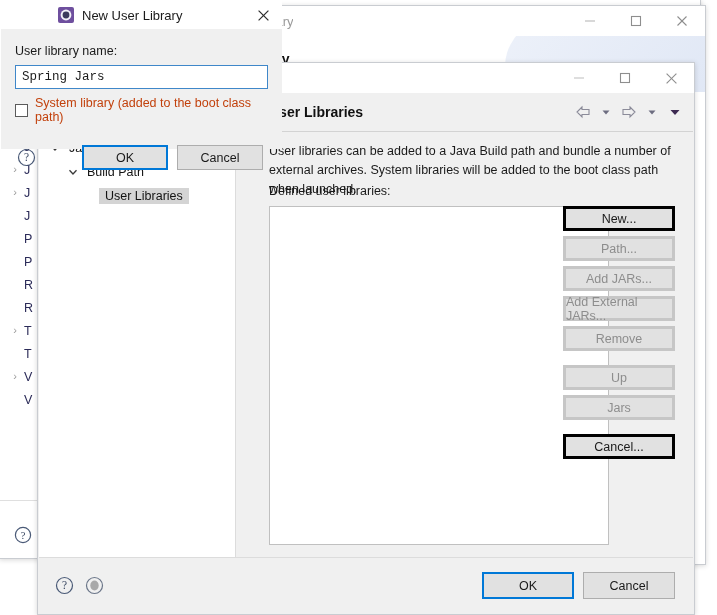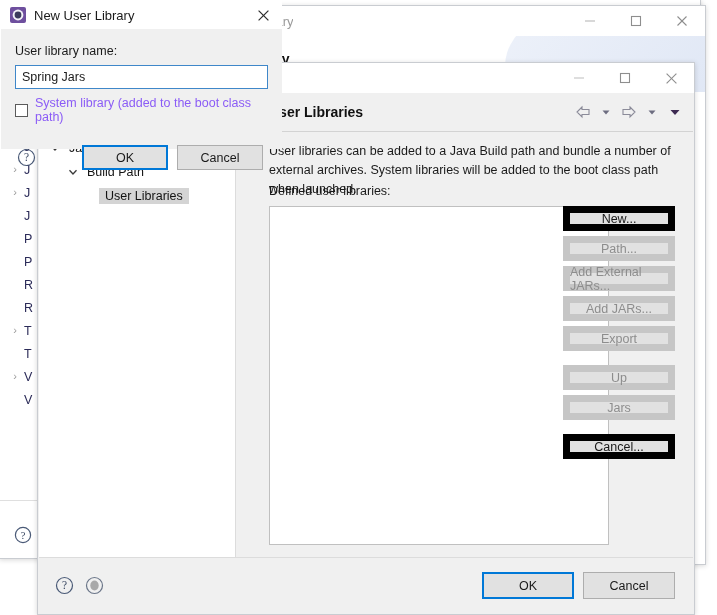--- a/index.html
+++ b/index.html
@@ -142,21 +142,21 @@
   }
   .lib-list {
     position:absolute; left: 33px; top: 112px; width: 340px; bottom: 12px;
     background:#fff; border:1px solid #c0c0c0;
   }
   .btncol {
     position:absolute; right: 18px; top: 112px; width: 112px;
   }
   .btn {
     width: 112px; height: 25px; margin-bottom: 5px;
-    background:#e1e1e1; border:7px solid #000000;
+    background:#e1e1e1; border:3px solid #000000;
     font-size:12.5px; color:#1a1a1a;
     display:flex; align-items:center; justify-content:center;
     font-family:"Liberation Sans", sans-serif;
   }
   .btn.disabled { color:#8d8d8d; background:#e1e1e1; border-color:#c6c6c6; }
   .btn.gap { margin-top: 14px; }
 
   .pf-footer {
     position:absolute; left:1px; right:1px; bottom:1px; height: 56px;
     background:#f0f0f0; border-top:1px solid #dcdcdc;
@@ -173,38 +173,38 @@
   #pfOk { right: 119px; }
   #pfCancel { right: 18px; }
 
   
   #newlibwin {
     left: 223px; top: 209px; width: 283px; height: 198px;
     background:#f0f0f0; border:1px solid #0078d7;
     box-shadow: 0 2px 8px rgba(0,0,0,0.22);
   }
   .nl-title {
-    height: 28px; background:#ffffff; display:flex; align-items:center; position:relative;
+    height: 28px; background:#ffffff; display:flex; align-items:center; position:relative;padding-left:48px;
   }
   .nl-title .ti { width:16px;height:16px;margin-left:9px;margin-right:8px; }
   .nl-title .tt { font-size:13px; color:#1a1a1a; }
   .nl-close {
     position:absolute; right:0; top:0; width: 38px; height: 28px;
     display:flex;align-items:center;justify-content:center; color:#2b2b2b;
   }
   .nl-body { position:relative; height: 120px; background:#f0f0f0; }
   .nl-lab { position:absolute; left: 14px; top: 15px; font-size:12.5px; color:#1a1a1a;}
   .nl-input {
     position:absolute; left: 14px; top: 36px; width: 253px; height: 24px;
     background:#fff; border:1px solid #3f87c9;
-    font-size:12.5px; color:#1a1a1a; padding: 3px 6px; line-height:17px;
+    font-size:12.5px; color:#1a1a1a; padding: 3px 6px; line-height:17px;font-family:Liberation Mono, monospace;
   }
   .nl-check {
     position:absolute; left: 14px; top: 67px; display:flex; align-items:center;
-    font-size:12.5px; color:#8b5cf6;
+    font-size:12.5px; color:#c2410c;
   }
   .nl-check .box {
     width: 13px; height: 13px; border:1px solid #5a5a5a; background:#fff;
     margin-right: 7px; flex:0 0 13px;
   }
   .nl-help { position:absolute; left: 16px; top: 119px; }
   .nl-btn {
     position:absolute; top: 116px; height: 25px; width: 86px;
     background:#e1e1e1; border:1px solid #adadad;
     display:flex;align-items:center;justify-content:center;
@@ -451,23 +451,23 @@
           </div>
         </div>
 
         <div class="desc">User libraries can be added to a Java Build path and bundle a number of external archives. System libraries will be added to the boot class path when launched.</div>
         <div class="defined-label">Defined user libraries:</div>
         <div class="lib-list"></div>
 
         <div class="btncol" id="prefBtnCol">
             <div class="btn">New...</div>
             <div class="btn disabled">Path...</div>
+            <div class="btn disabled">Add JARs...</div>
             <div class="btn disabled">Add External JARs...</div>
-            <div class="btn disabled">Add JARs...</div>
-            <div class="btn disabled">Export</div>
+            <div class="btn disabled">Remove</div>
             <div class="btn disabled gap">Up</div>
             <div class="btn disabled">Jars</div>
             <div class="btn gap">Cancel...</div>
           </div>
       </div>
 
       <div class="pf-footer">
         <span class="help">
           <svg class="icon-svg" width="19" height="19" viewBox="0 0 19 19">
             <circle cx="9.5" cy="9.5" r="8" fill="none" stroke="#4a5a77" stroke-width="1.2"></circle>

